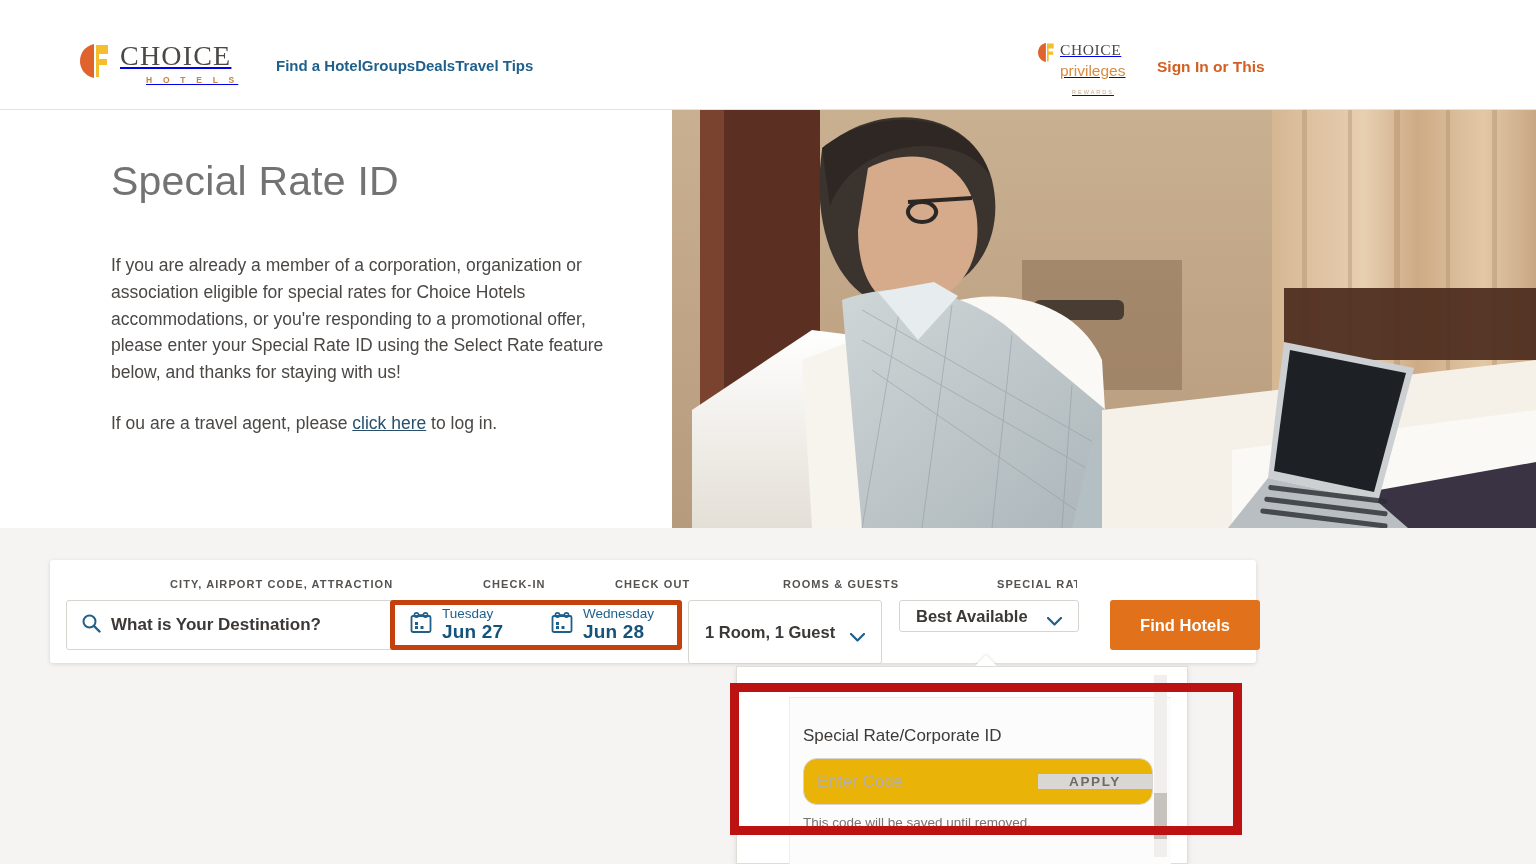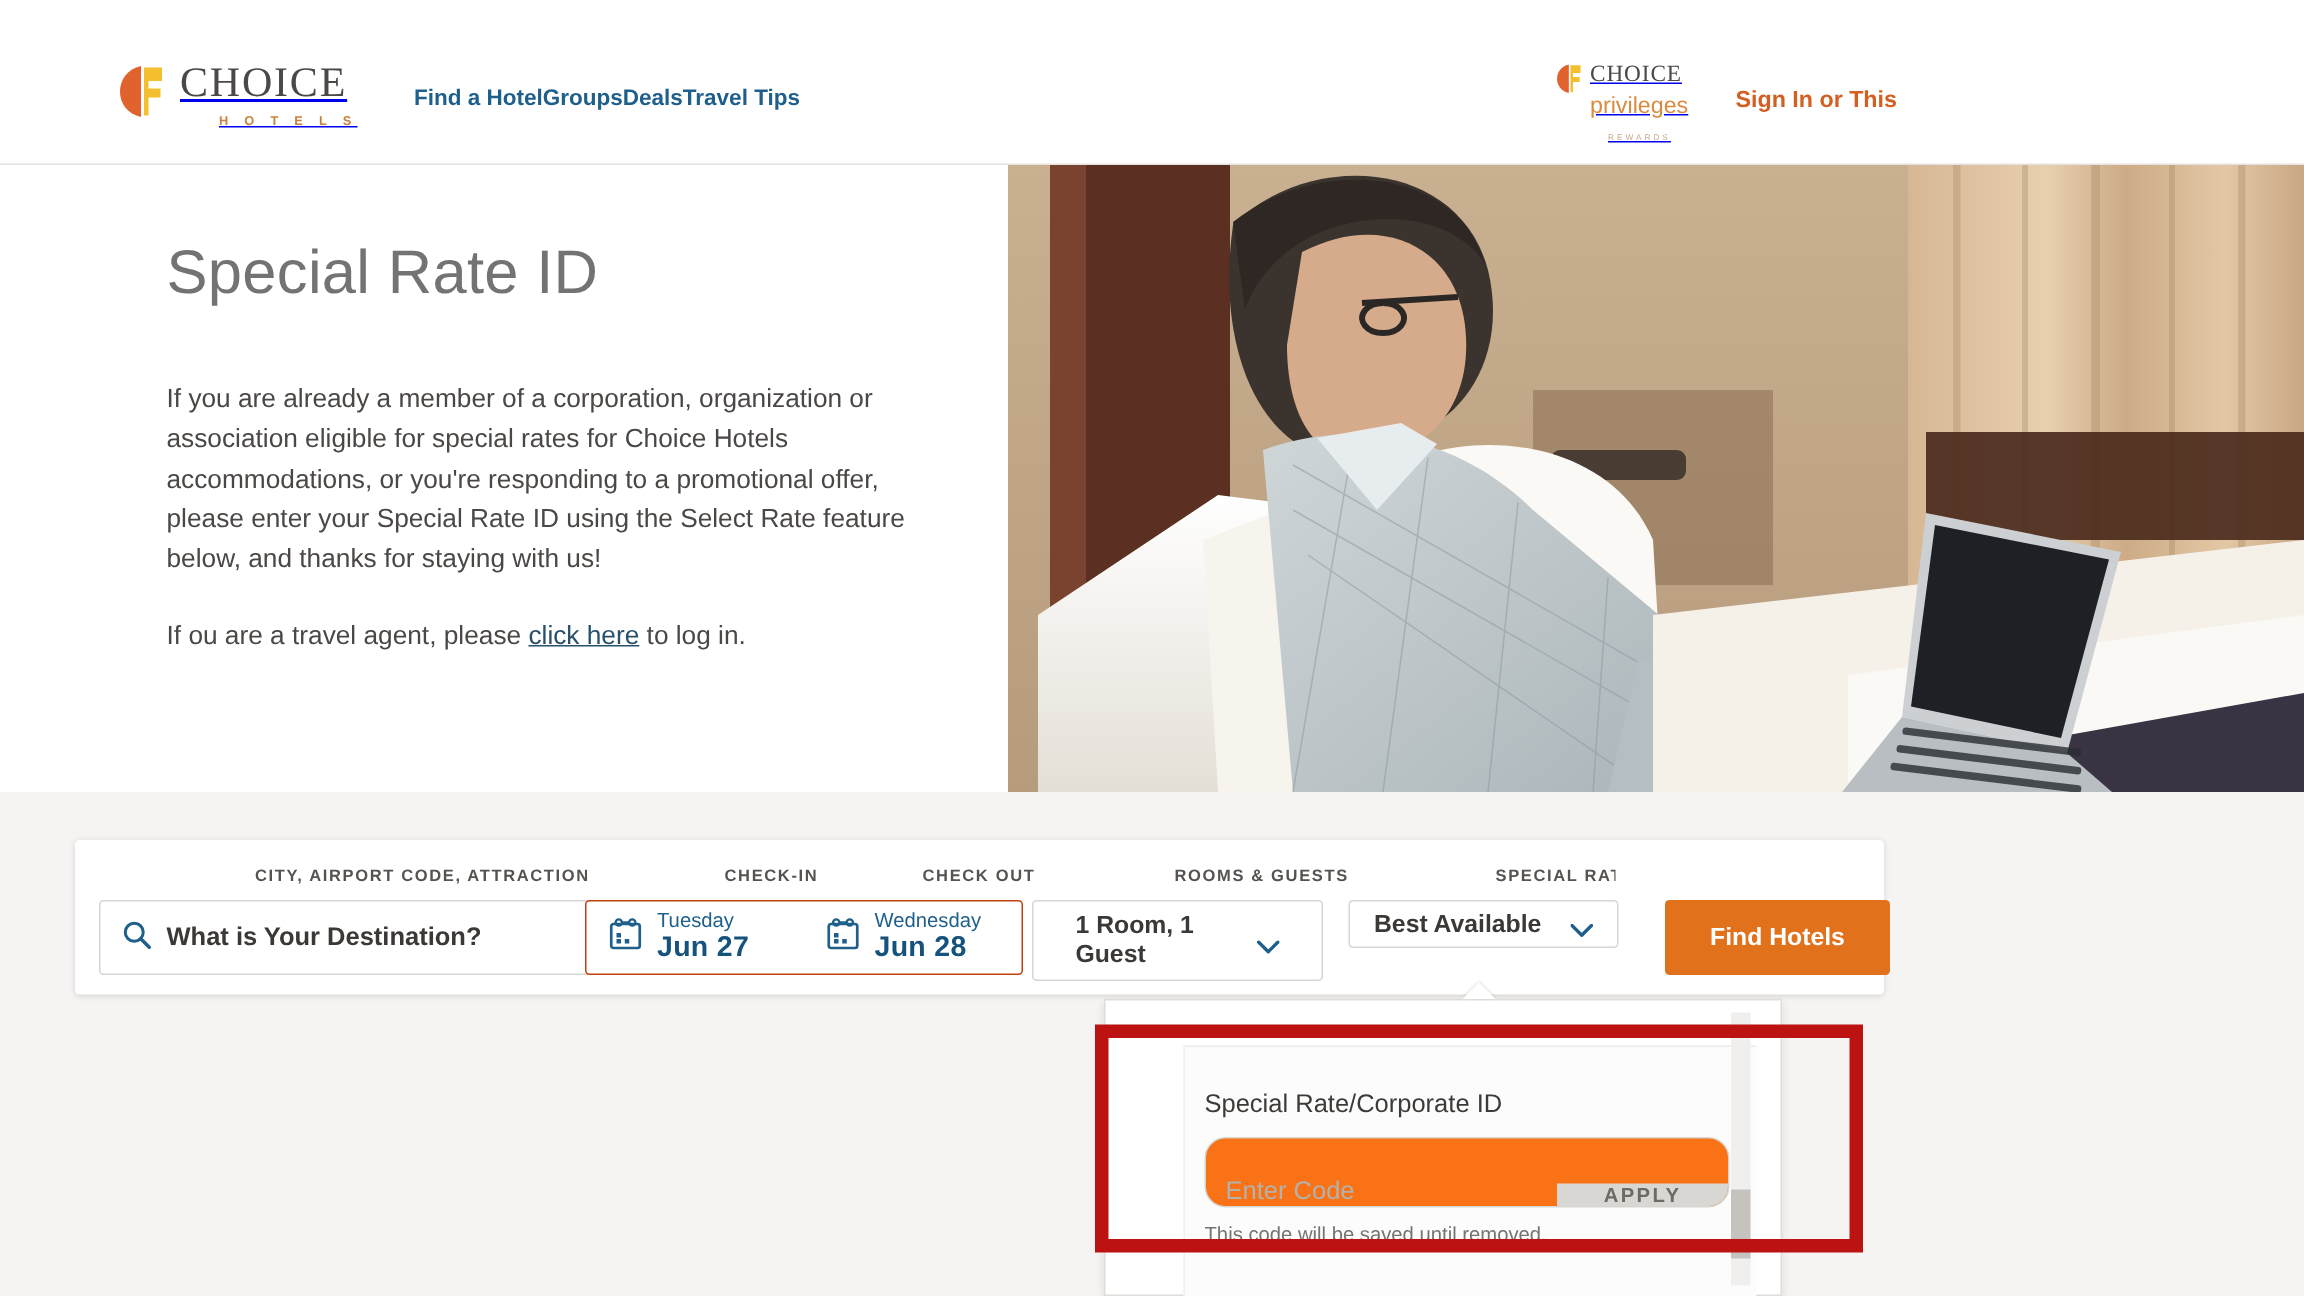--- a/index.html
+++ b/index.html
@@ -86,31 +86,31 @@
 
   .dest-box {
     position: absolute; left: 16px; top: 40px; width: 341px; height: 50px;
     border: 1px solid #d8d5d1; border-radius: 3px; display: flex; align-items: center;
     padding-left: 14px; background: #fff;
   }
   .dest-text { font-size: 17px; color: #3b3836; font-weight: bold; margin-left: 10px; }
 
   .dates-box {
     position: absolute; left: 340px; top: 40px; width: 292px; height: 50px;
-    border: 1px solid #c2410c; border-radius: 3px; display: flex; background: #fff;
+    border: 5px solid #c2410c; border-radius: 3px; display: flex; background: #fff;
   }
   .date-cell { flex: 1; display: flex; align-items: center; padding-left: 14px; gap: 9px; }
   .date-txt { display: flex; flex-direction: column; line-height: 1.08; }
   .date-dow { font-size: 13.5px; color: #1f5f8b; }
   .date-day { font-size: 19px; color: #16537c; font-weight: bold; letter-spacing: .2px; }
 
   .rooms-box {
-    position: absolute; left: 638px; top: 40px; width: 194px; height: 54px;
+    position: absolute; left: 638px; top: 40px; width: 194px; height: 64px;
     border: 1px solid #d8d5d1; border-radius: 3px; display: flex; align-items: center;
-    justify-content: space-between; padding: 0 28px; background: #fff;
+    justify-content: space-between; padding: 0 16px; background: #fff;
   }
   .rate-box {
     position: absolute; left: 849px; top: 40px; width: 180px; height: 32px;
     border: 1px solid #d8d5d1; border-radius: 3px; display: flex; align-items: center;
     justify-content: space-between; padding: 0 16px; background: #fff;
   }
   .sel-text { font-size: 16.5px; color: #3b3836; font-weight: bold; }
   .caret-dn { width: 15px; height: 9px; }
 
   .find-btn {
@@ -135,22 +135,22 @@
   }
   .panel-inner {
     position: absolute; left: 52px; top: 30px; width: 382px; height: 168px;
     background: #fcfcfc; border-top: 1px solid #eeebe7; border-left: 1px solid #f2efeb;
   }
   .panel-title {
     position: absolute; left: 13px; top: 28px; font-size: 17px; color: #3d3a38;
   }
   .code-row {
     position: absolute; left: 13px; top: 60px; width: 350px; height: 47px;
-    border: 1px solid #d8d5d1; border-radius: 14px; background: #f97316;
-    display: flex; align-items: flex-end; overflow: hidden;
+    border: 1px solid #d8d5d1; border-radius: 14px; background: #eab308;
+    display: flex; align-items: center; overflow: hidden;
   }
   .code-input {
     flex: 1; border: none; outline: none; padding-left: 13px;
     font-size: 17px; color: #3d3a38; background: transparent;
     font-family: "Liberation Sans", sans-serif;
   }
   .code-input::placeholder { color: #b4b0ab; }
   .apply-btn {
     width: 152px; background: #d9d7d4; border: none; color: #6e6b67;
     font-size: 13.5px; font-weight: bold; letter-spacing: 1.6px; cursor: pointer;

